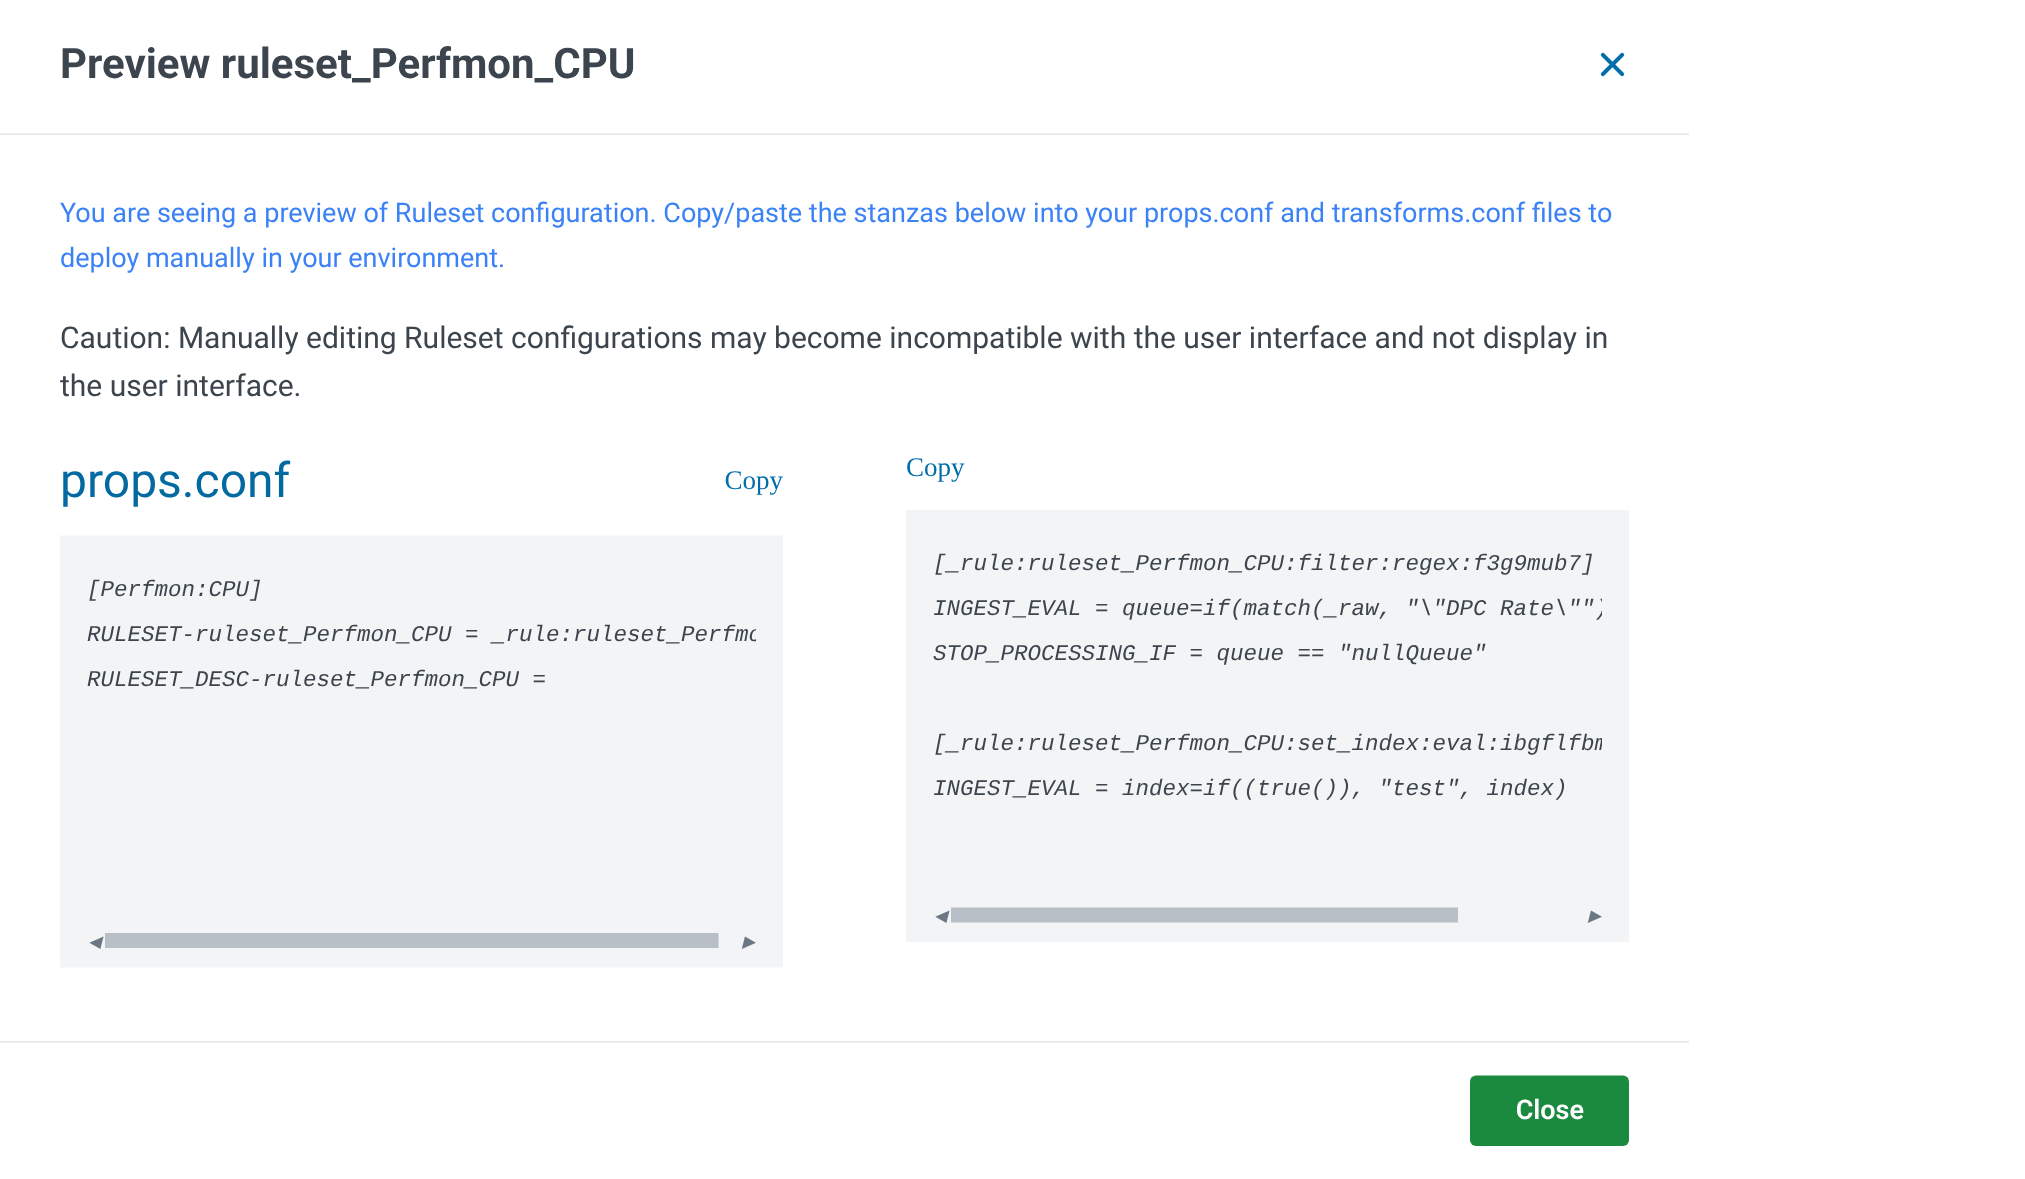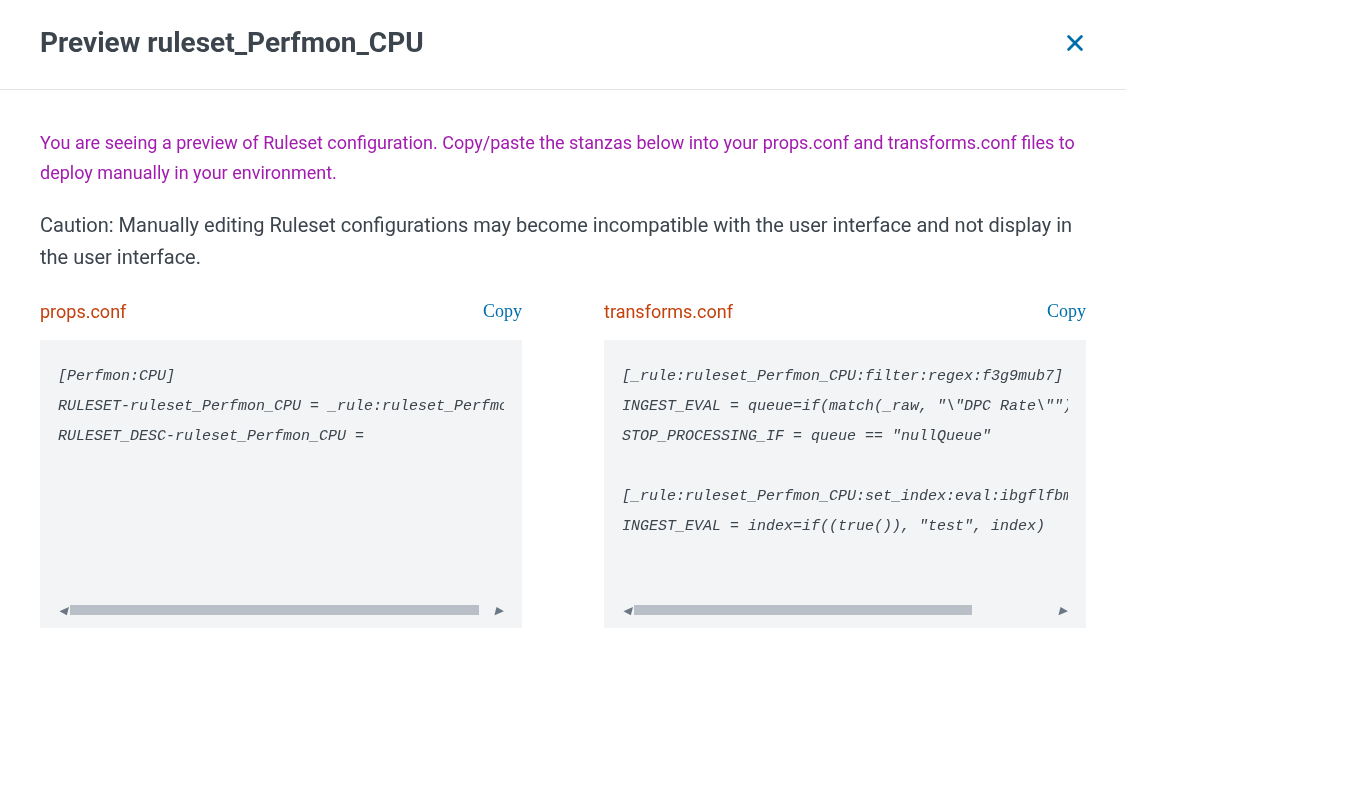--- a/index.html
+++ b/index.html
@@ -33,44 +33,44 @@
       display: inline-flex;
     }
     .close-icon svg { width: 22px; height: 22px; }
     .modal-body {
       padding: 38px 40px 40px 40px;
       flex: 1;
     }
     .description {
       font-size: 18px;
       line-height: 1.65;
-      color: #a21caf;
+      color: #3b82f6;
       margin-bottom: 22px;
     }
     .caution {
       font-size: 20px;
       line-height: 1.6;
       color: #3c444d;
       margin-bottom: 28px;
     }
     .panels {
       display: flex;
       gap: 82px;
     }
     .panel { flex: 1; min-width: 0; }
     .panel-header {
       display: flex;
       align-items: center;
       justify-content: space-between;
       margin-bottom: 18px;
     }
     .panel-title {
-      font-size: 18px;
+      font-size: 32px;
       font-weight: 400;
-      color: #c2410c;
+      color: #0369a1;
       text-align: right;
     }
     .copy-link {
       color: #006eaa;
       font-size: 18px;
       cursor: pointer;
       background: none;
       border: none;
       font-family: Liberation Serif, serif;
     }
@@ -173,21 +173,20 @@
             <div class="scrollbar-tray">
               <div class="scrollbar-thumb" style="left:0;width:97%;"></div>
             </div>
             <span class="scrollbar-arrow">▶</span>
           </div>
         </div>
       </div>
 
       <div class="panel">
         <div class="panel-header">
-          <span class="panel-title">transforms.conf</span>
           <button class="copy-link">Copy</button>
         </div>
         <div class="code-block">
           <div class="code-content">[_rule:ruleset_Perfmon_CPU:filter:regex:f3g9mub7]
 INGEST_EVAL = queue=if(match(_raw, "\"DPC Rate\""), "nullQu
 STOP_PROCESSING_IF = queue == "nullQueue"
 
 [_rule:ruleset_Perfmon_CPU:set_index:eval:ibgflfbm]
 INGEST_EVAL = index=if((true()), "test", index)</div>
           <div class="scrollbar-track">
@@ -196,13 +195,16 @@
               <div class="scrollbar-thumb" style="left:0;width:80%;"></div>
             </div>
             <span class="scrollbar-arrow">▶</span>
           </div>
         </div>
       </div>
 
     </div>
   </div>
 
+  <div class="modal-footer">
+    <button class="close-button">Close</button>
+  </div>
 </div>
 
 </body></html>

